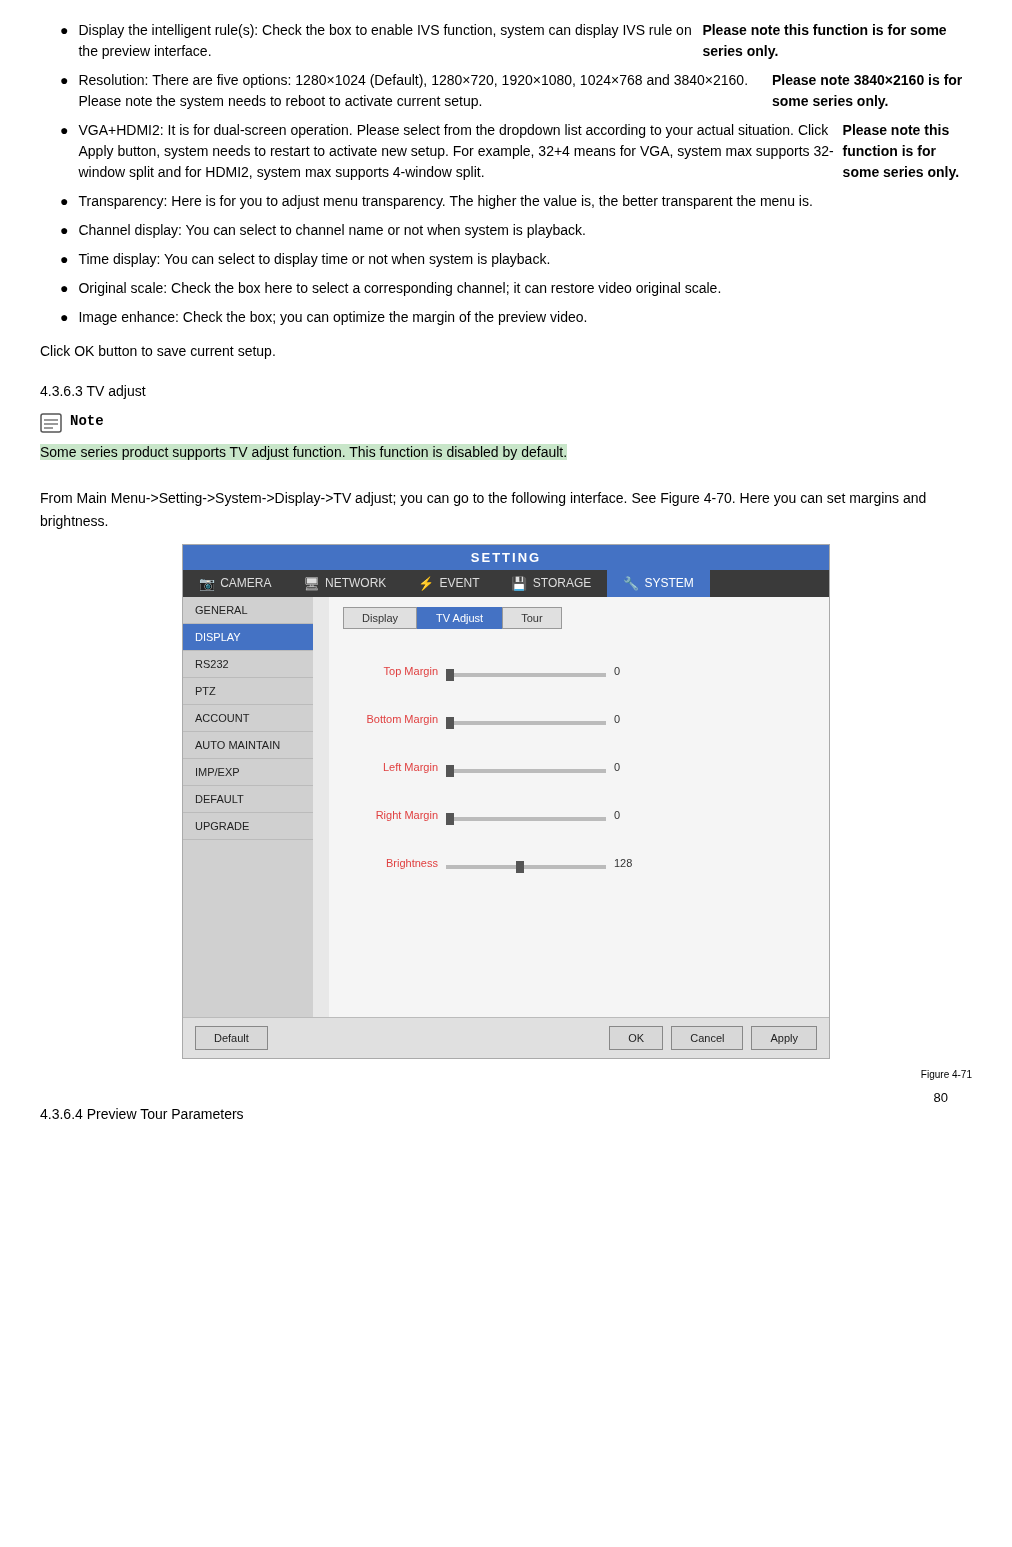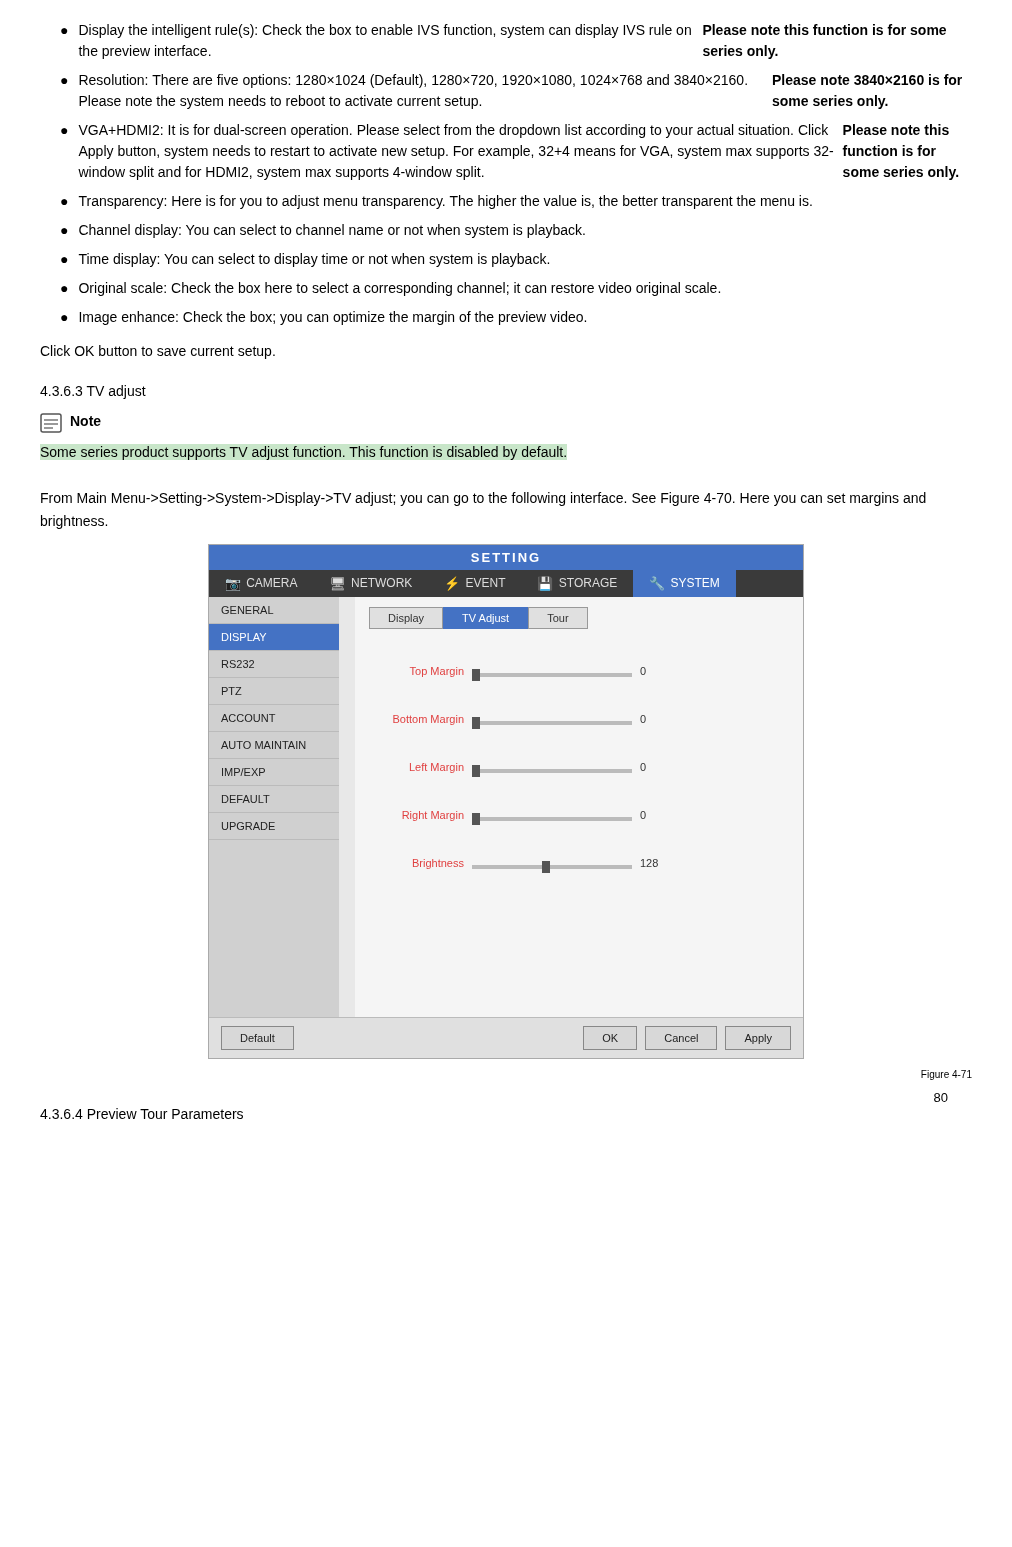--- a/index.html
+++ b/index.html
@@ -34,20 +34,21 @@
       font-size: 14px;
       font-weight: normal;
       margin: 18px 0 8px 0;
     }
 
     .note-box {
       display: flex;
       align-items: flex-start;
       margin: 10px 0 8px 0;
       gap: 8px;
+      font-family: Liberation Mono, monospace;
     }
     .note-icon {
       width: 22px;
       height: 20px;
       flex-shrink: 0;
       margin-top: 0px;
     }
     .note-label { font-weight: bold; font-size: 14px; }
 
     .highlight-text {
@@ -59,21 +60,21 @@
     .figure-caption {
       text-align: right;
       margin: 8px 0 18px 0;
       font-size: 10px;
     }
 
     
     .ui-screenshot {
       border: 1px solid #aaa;
       margin: 12px auto 8px auto;
-      width: 596px;
+      width: 648px;
       background: #c0c0c0;
       font-size: 12px;
     }
 
     
     .ui-titlebar {
       background: #4472C4;
       color: #fff;
       text-align: center;
       padding: 5px 0;

